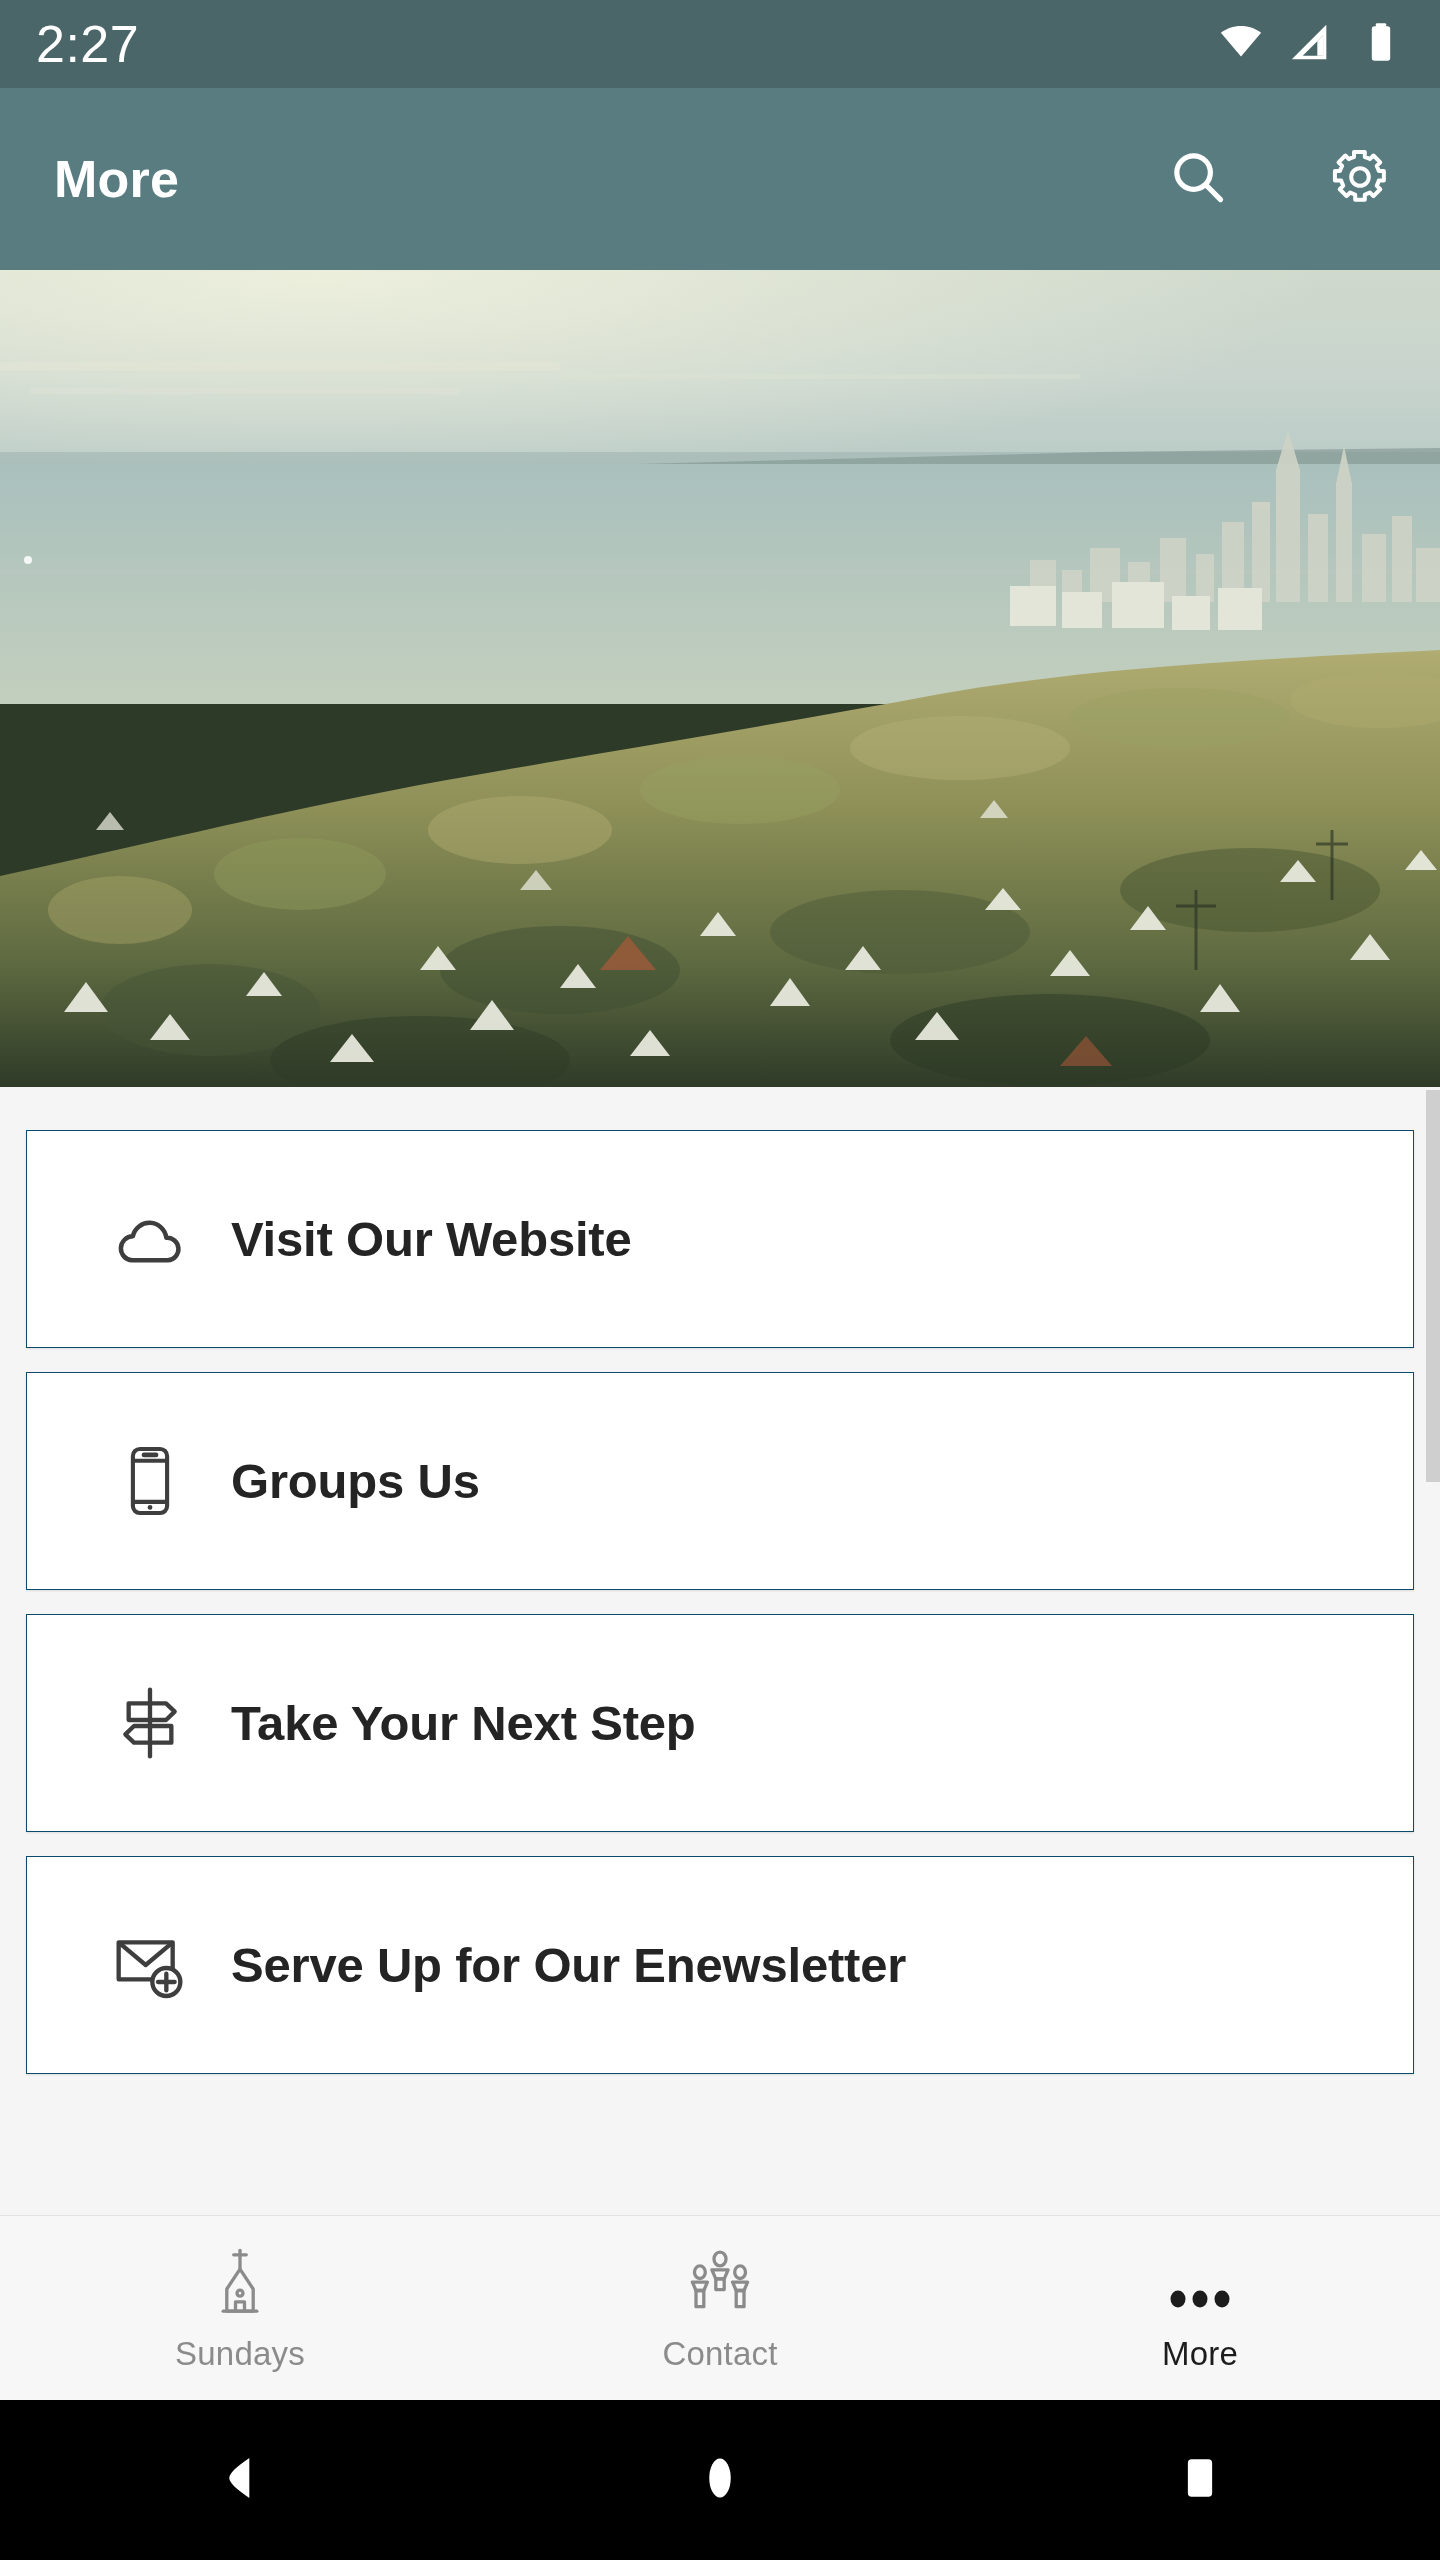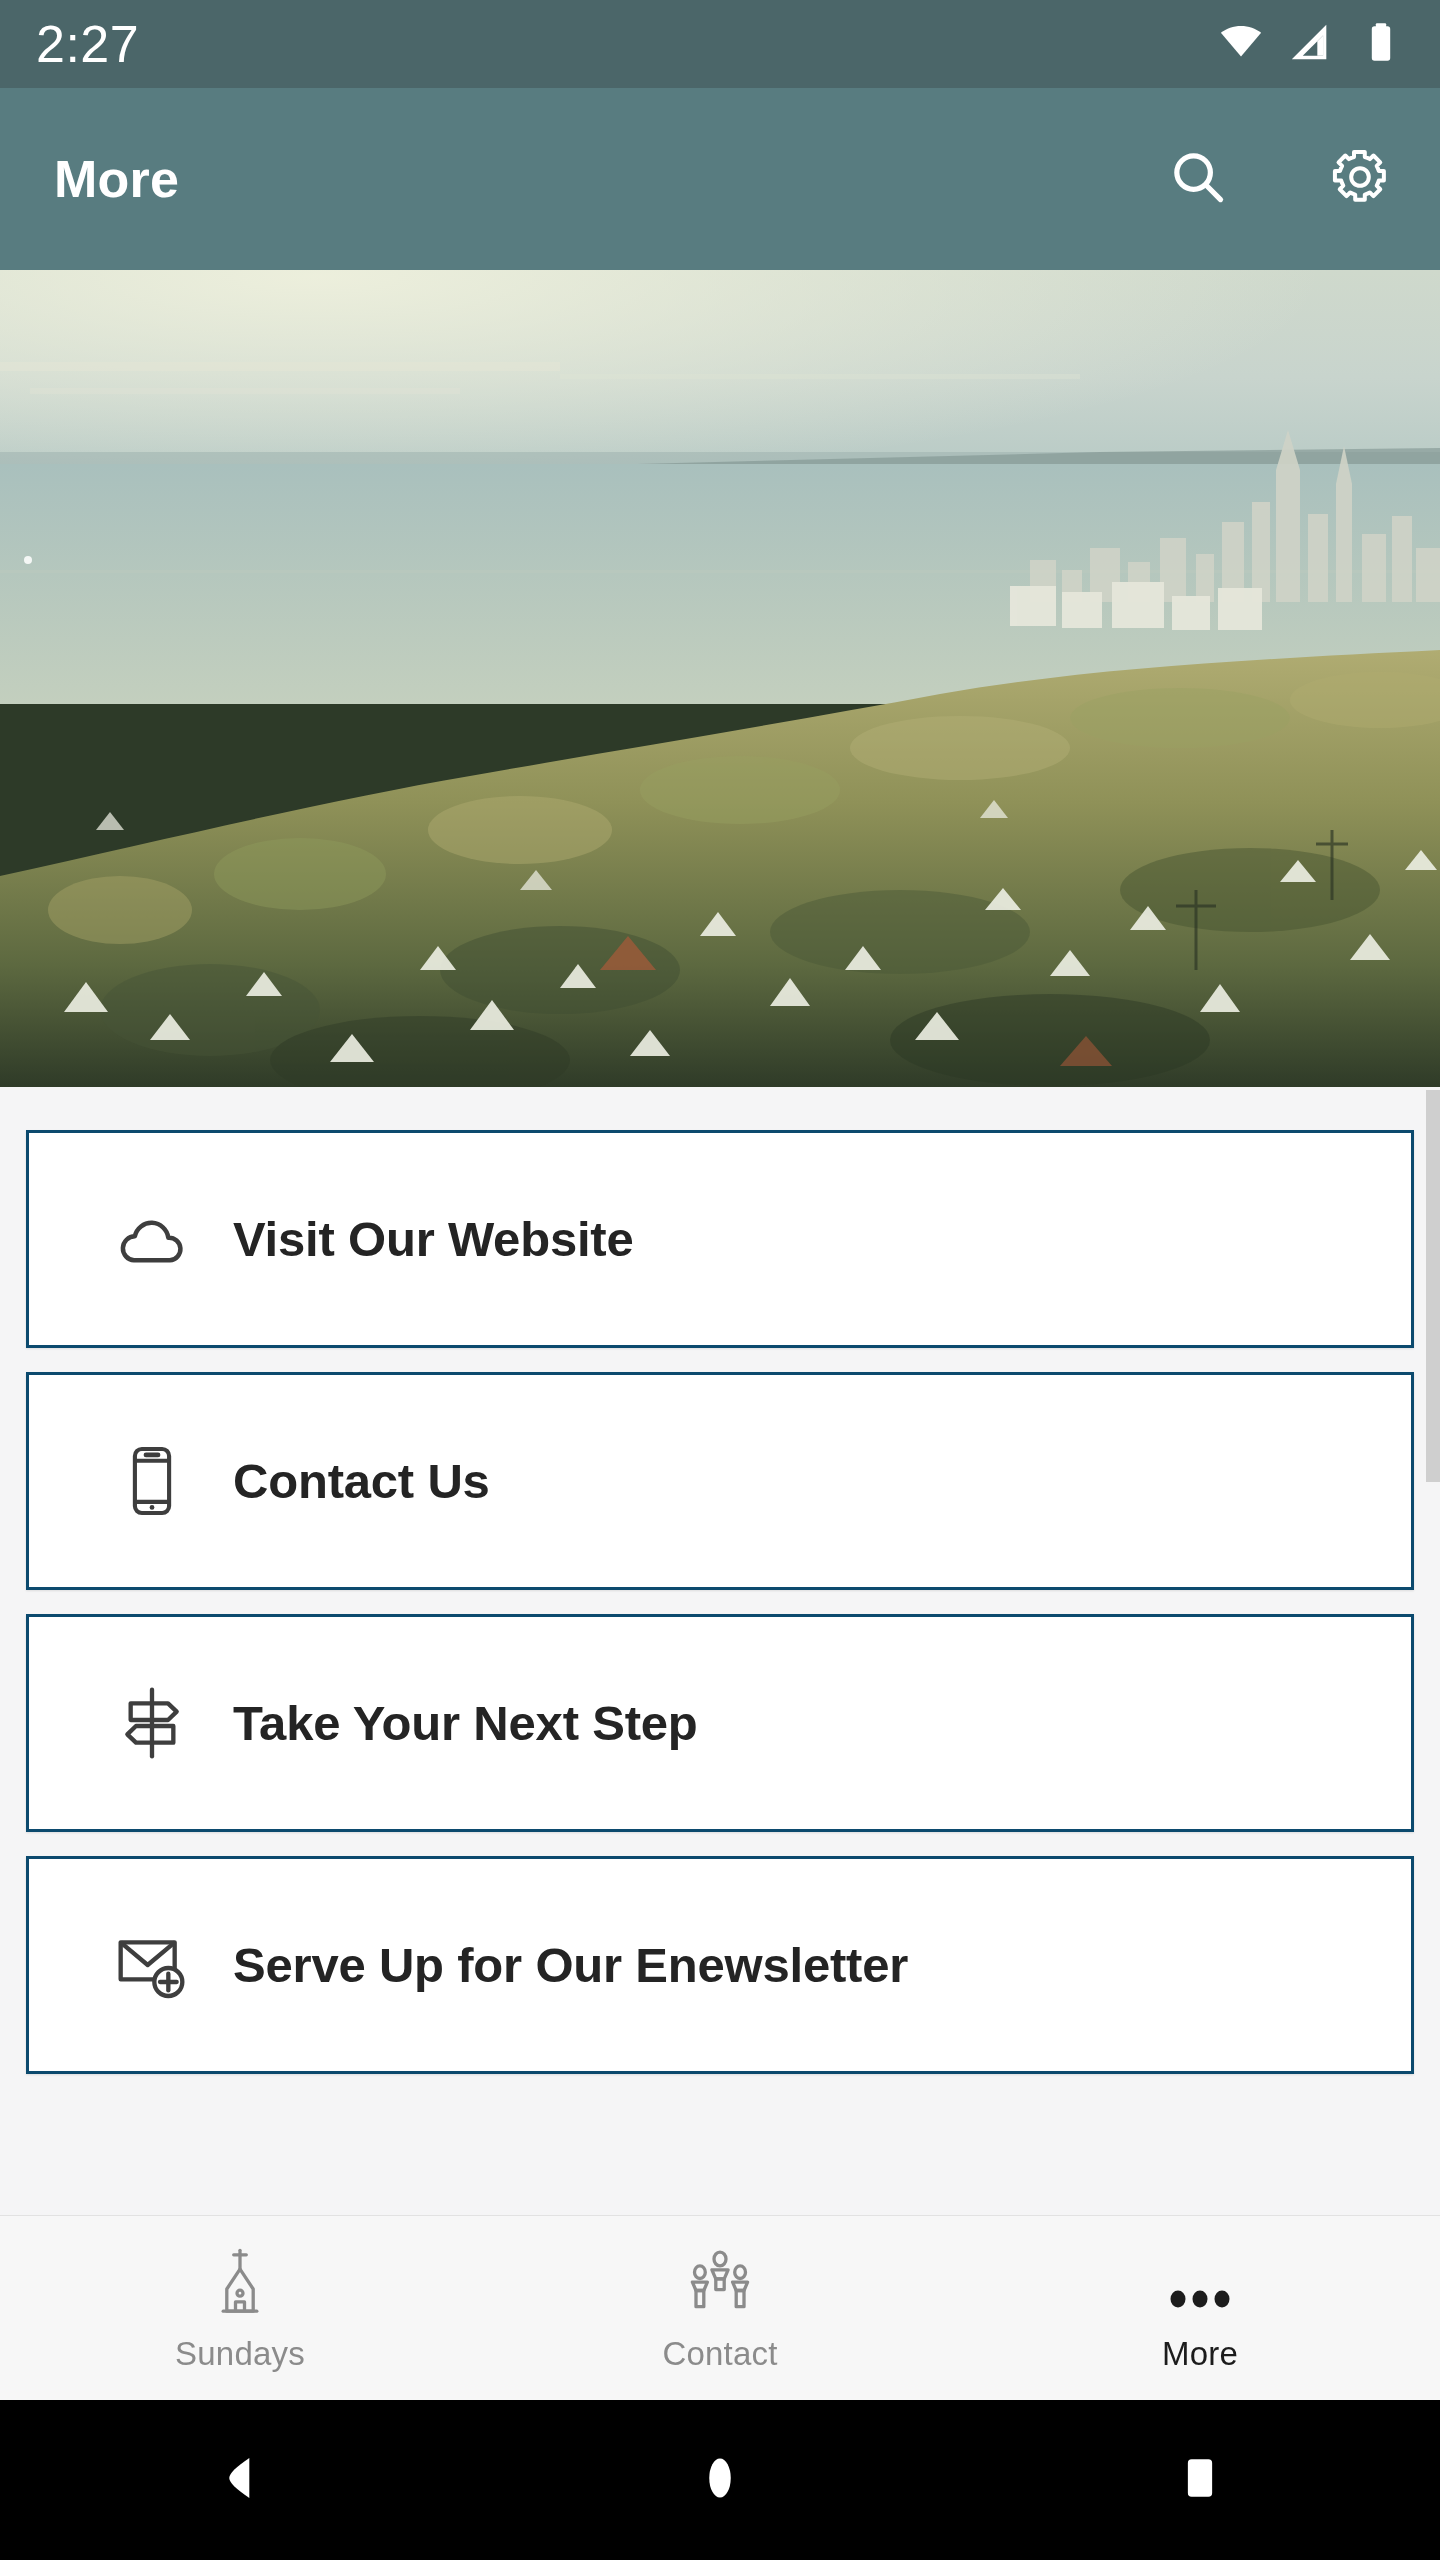--- a/index.html
+++ b/index.html
@@ -48,21 +48,21 @@
 
   
   .content{
     position:absolute; left:0; top:1087px; width:1440px; height:1128px;
     background:#f5f5f6; overflow:hidden;
   }
   .card{
     position:relative;
     margin:0 26px 24px 26px;
     background:#ffffff;
-    border:3px solid #0c4a6e;
+    border:1px solid #0c4a6e;
     box-shadow:0 1px 2px rgba(0,0,0,.10);
     height:218px;
     display:flex; align-items:center;
     padding-left:80px;
   }
   .card:first-child{ margin-top:43px; }
   .card-icon{
     width:86px; height:86px; flex:0 0 86px;
     display:flex; align-items:center; justify-content:center;
     margin-right:38px;
@@ -286,21 +286,21 @@
     <div class="card">
       <span class="card-icon">
         <svg width="76" height="76" viewBox="0 0 24 24" fill="none" stroke="#3e3e3e" stroke-width="1.3">
           <rect x="6.6" y="1.9" width="10.8" height="20.2" rx="2.2"></rect>
           <line x1="6.6" y1="5.6" x2="17.4" y2="5.6"></line>
           <line x1="6.6" y1="18.6" x2="17.4" y2="18.6"></line>
           <line x1="10.1" y1="3.75" x2="13.9" y2="3.75" stroke-width="1.5" stroke-linecap="round"></line>
           <circle cx="12" cy="20.35" r=".75" fill="#3e3e3e" stroke="none"></circle>
         </svg>
       </span>
-      <span class="card-label">Contact Us</span>
+      <span class="card-label">Groups Us</span>
     </div>
 
     <div class="card">
       <span class="card-icon">
         <svg width="80" height="80" viewBox="0 0 24 24" fill="none" stroke="#3e3e3e" stroke-width="1.3" stroke-linejoin="round">
           <line x1="12" y1="2" x2="12" y2="22" stroke-linecap="round"></line>
           <path d="M5.6 6.1h11.2l2.6 2.5-2.6 2.5H5.6z"></path>
           <path d="M18.4 12.9H7.2l-2.6 2.5 2.6 2.5h11.2z"></path>
         </svg>
       </span>

